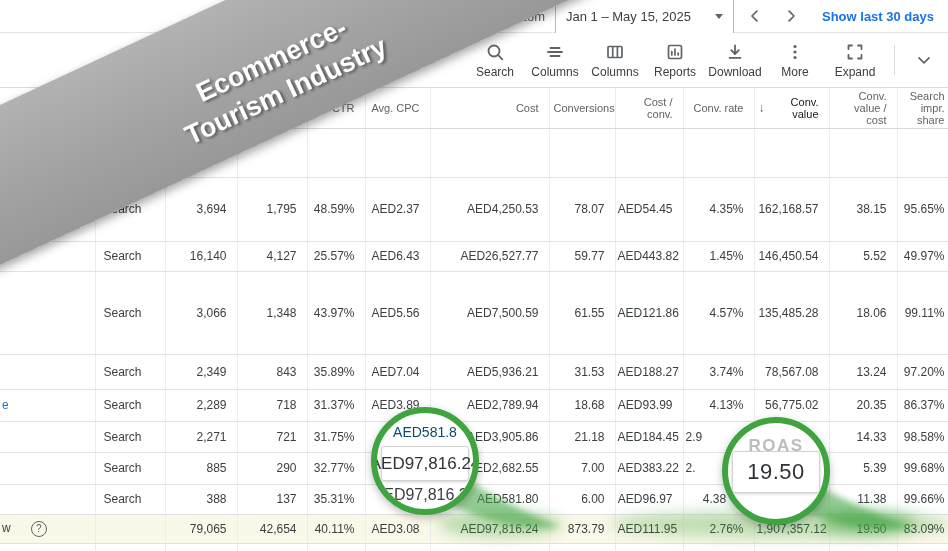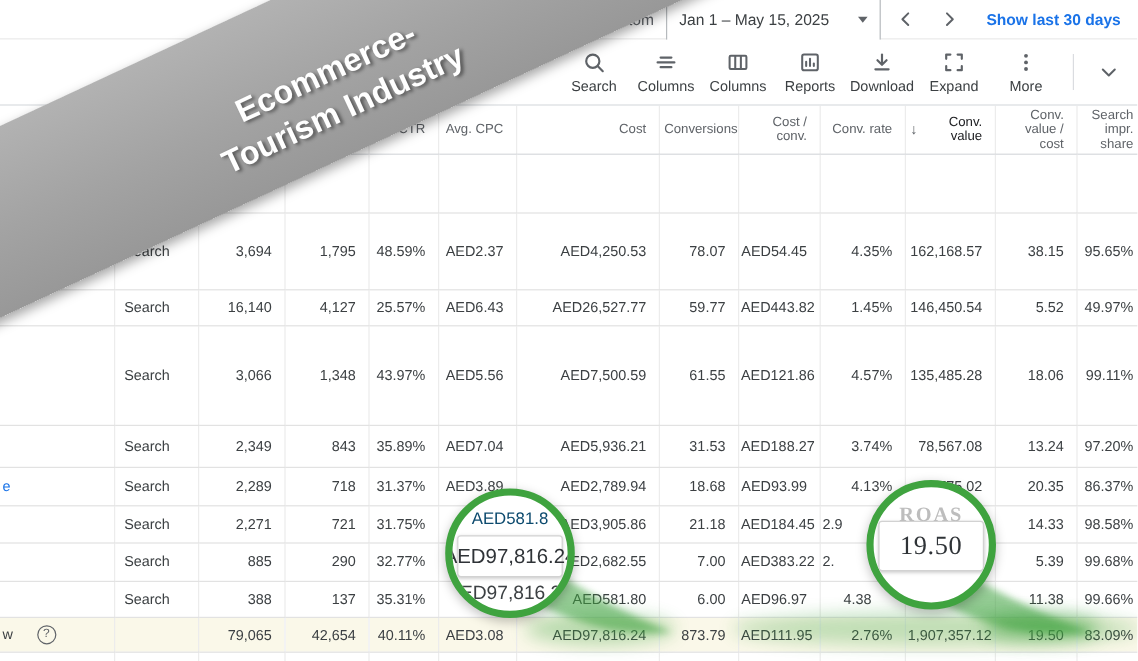--- a/index.html
+++ b/index.html
@@ -46,21 +46,21 @@
   .total-label-w{color:#3c4043;}
   .help-icon{display:inline-block;width:14px;height:14px;border:1px solid #5f6368;border-radius:50%;
              font-size:10px;line-height:14px;text-align:center;color:#5f6368;margin-left:20px;vertical-align:middle;cursor:pointer;}
   tr.partial-row td{color:#9aa0a6;}
 
   
   .swoosh-svg{position:absolute;inset:0;width:948px;height:551px;z-index:4;pointer-events:none;}
   .lens{position:absolute;width:108px;height:108px;border-radius:50%;border:6px solid #3fa33f;background:#fff;
         box-shadow:0 3px 9px rgba(0,0,0,.25);box-sizing:border-box;overflow:hidden;z-index:5;}
   #lens-cost{left:371px;top:407px;}
-  #lens-roas{left:722px;top:400px;font-family:Liberation Serif, serif;}
+  #lens-roas{left:722px;top:417px;}
   .lens-toptext{position:absolute;top:11px;left:0;right:0;text-align:center;font-size:14px;color:#0c4a6e;white-space:nowrap;}
   .lens-box{position:absolute;left:4px;right:4px;background:#fff;border:1px solid #d2d2d2;border-radius:3px;
             box-shadow:0 1px 3px rgba(0,0,0,.18);display:flex;align-items:center;justify-content:center;
             color:#2f3337;font-weight:500;white-space:nowrap;}
   #lens-cost .lens-box{top:33px;height:33px;font-size:17px;}
   #lens-roas .lens-box{top:28px;height:40px;font-size:22px;letter-spacing:.5px;}
   .lens-bottomtext{position:absolute;top:73px;left:1px;right:0;text-align:center;font-size:16px;font-weight:500;color:#3c4043;white-space:nowrap;}
   .roas-label{position:absolute;top:13px;left:0;right:0;text-align:center;font-size:17px;font-weight:bold;
               color:#bdbdbd;letter-spacing:1.5px;text-shadow:0 1px 0 #fff,0 -1px 0 #fff;}
 
@@ -130,35 +130,35 @@
     </div>
     <div class="tool">
       <svg width="20" height="20" viewBox="0 0 20 20" fill="none" stroke="#5f6368" stroke-width="1.8" stroke-linecap="round" stroke-linejoin="round">
           <line x1="10" y1="3.5" x2="10" y2="11.5"></line>
           <polyline points="6.2,8.2 10,12 13.8,8.2"></polyline>
           <line x1="4.5" y1="15.8" x2="15.5" y2="15.8"></line>
         </svg>
       <span class="tool-label">Download</span>
     </div>
     <div class="tool">
+      <svg width="20" height="20" viewBox="0 0 20 20" fill="#5f6368">
+          <circle cx="10" cy="4.5" r="1.6"></circle>
+          <circle cx="10" cy="10" r="1.6"></circle>
+          <circle cx="10" cy="15.5" r="1.6"></circle>
+        </svg>
+      <span class="tool-label">More</span>
+    </div>
+    <div class="tool">
       <svg width="20" height="20" viewBox="0 0 20 20" fill="none" stroke="#5f6368" stroke-width="1.8" stroke-linecap="round" stroke-linejoin="round">
           <polyline points="3.5,7 3.5,3.5 7,3.5"></polyline>
           <polyline points="13,3.5 16.5,3.5 16.5,7"></polyline>
           <polyline points="16.5,13 16.5,16.5 13,16.5"></polyline>
           <polyline points="7,16.5 3.5,16.5 3.5,13"></polyline>
         </svg>
       <span class="tool-label">Expand</span>
-    </div>
-    <div class="tool">
-      <svg width="20" height="20" viewBox="0 0 20 20" fill="#5f6368">
-          <circle cx="10" cy="4.5" r="1.6"></circle>
-          <circle cx="10" cy="10" r="1.6"></circle>
-          <circle cx="10" cy="15.5" r="1.6"></circle>
-        </svg>
-      <span class="tool-label">More</span>
     </div>
     <div class="tb-divider"></div>
     <div class="tb-collapse">
       <svg width="20" height="20" viewBox="0 0 24 24" fill="none" stroke="#5f6368" stroke-width="2" stroke-linecap="round" stroke-linejoin="round">
           <polyline points="6,9.5 12,15.5 18,9.5"></polyline>
         </svg>
     </div>
   </div>
 
   <div class="tablewrap">

